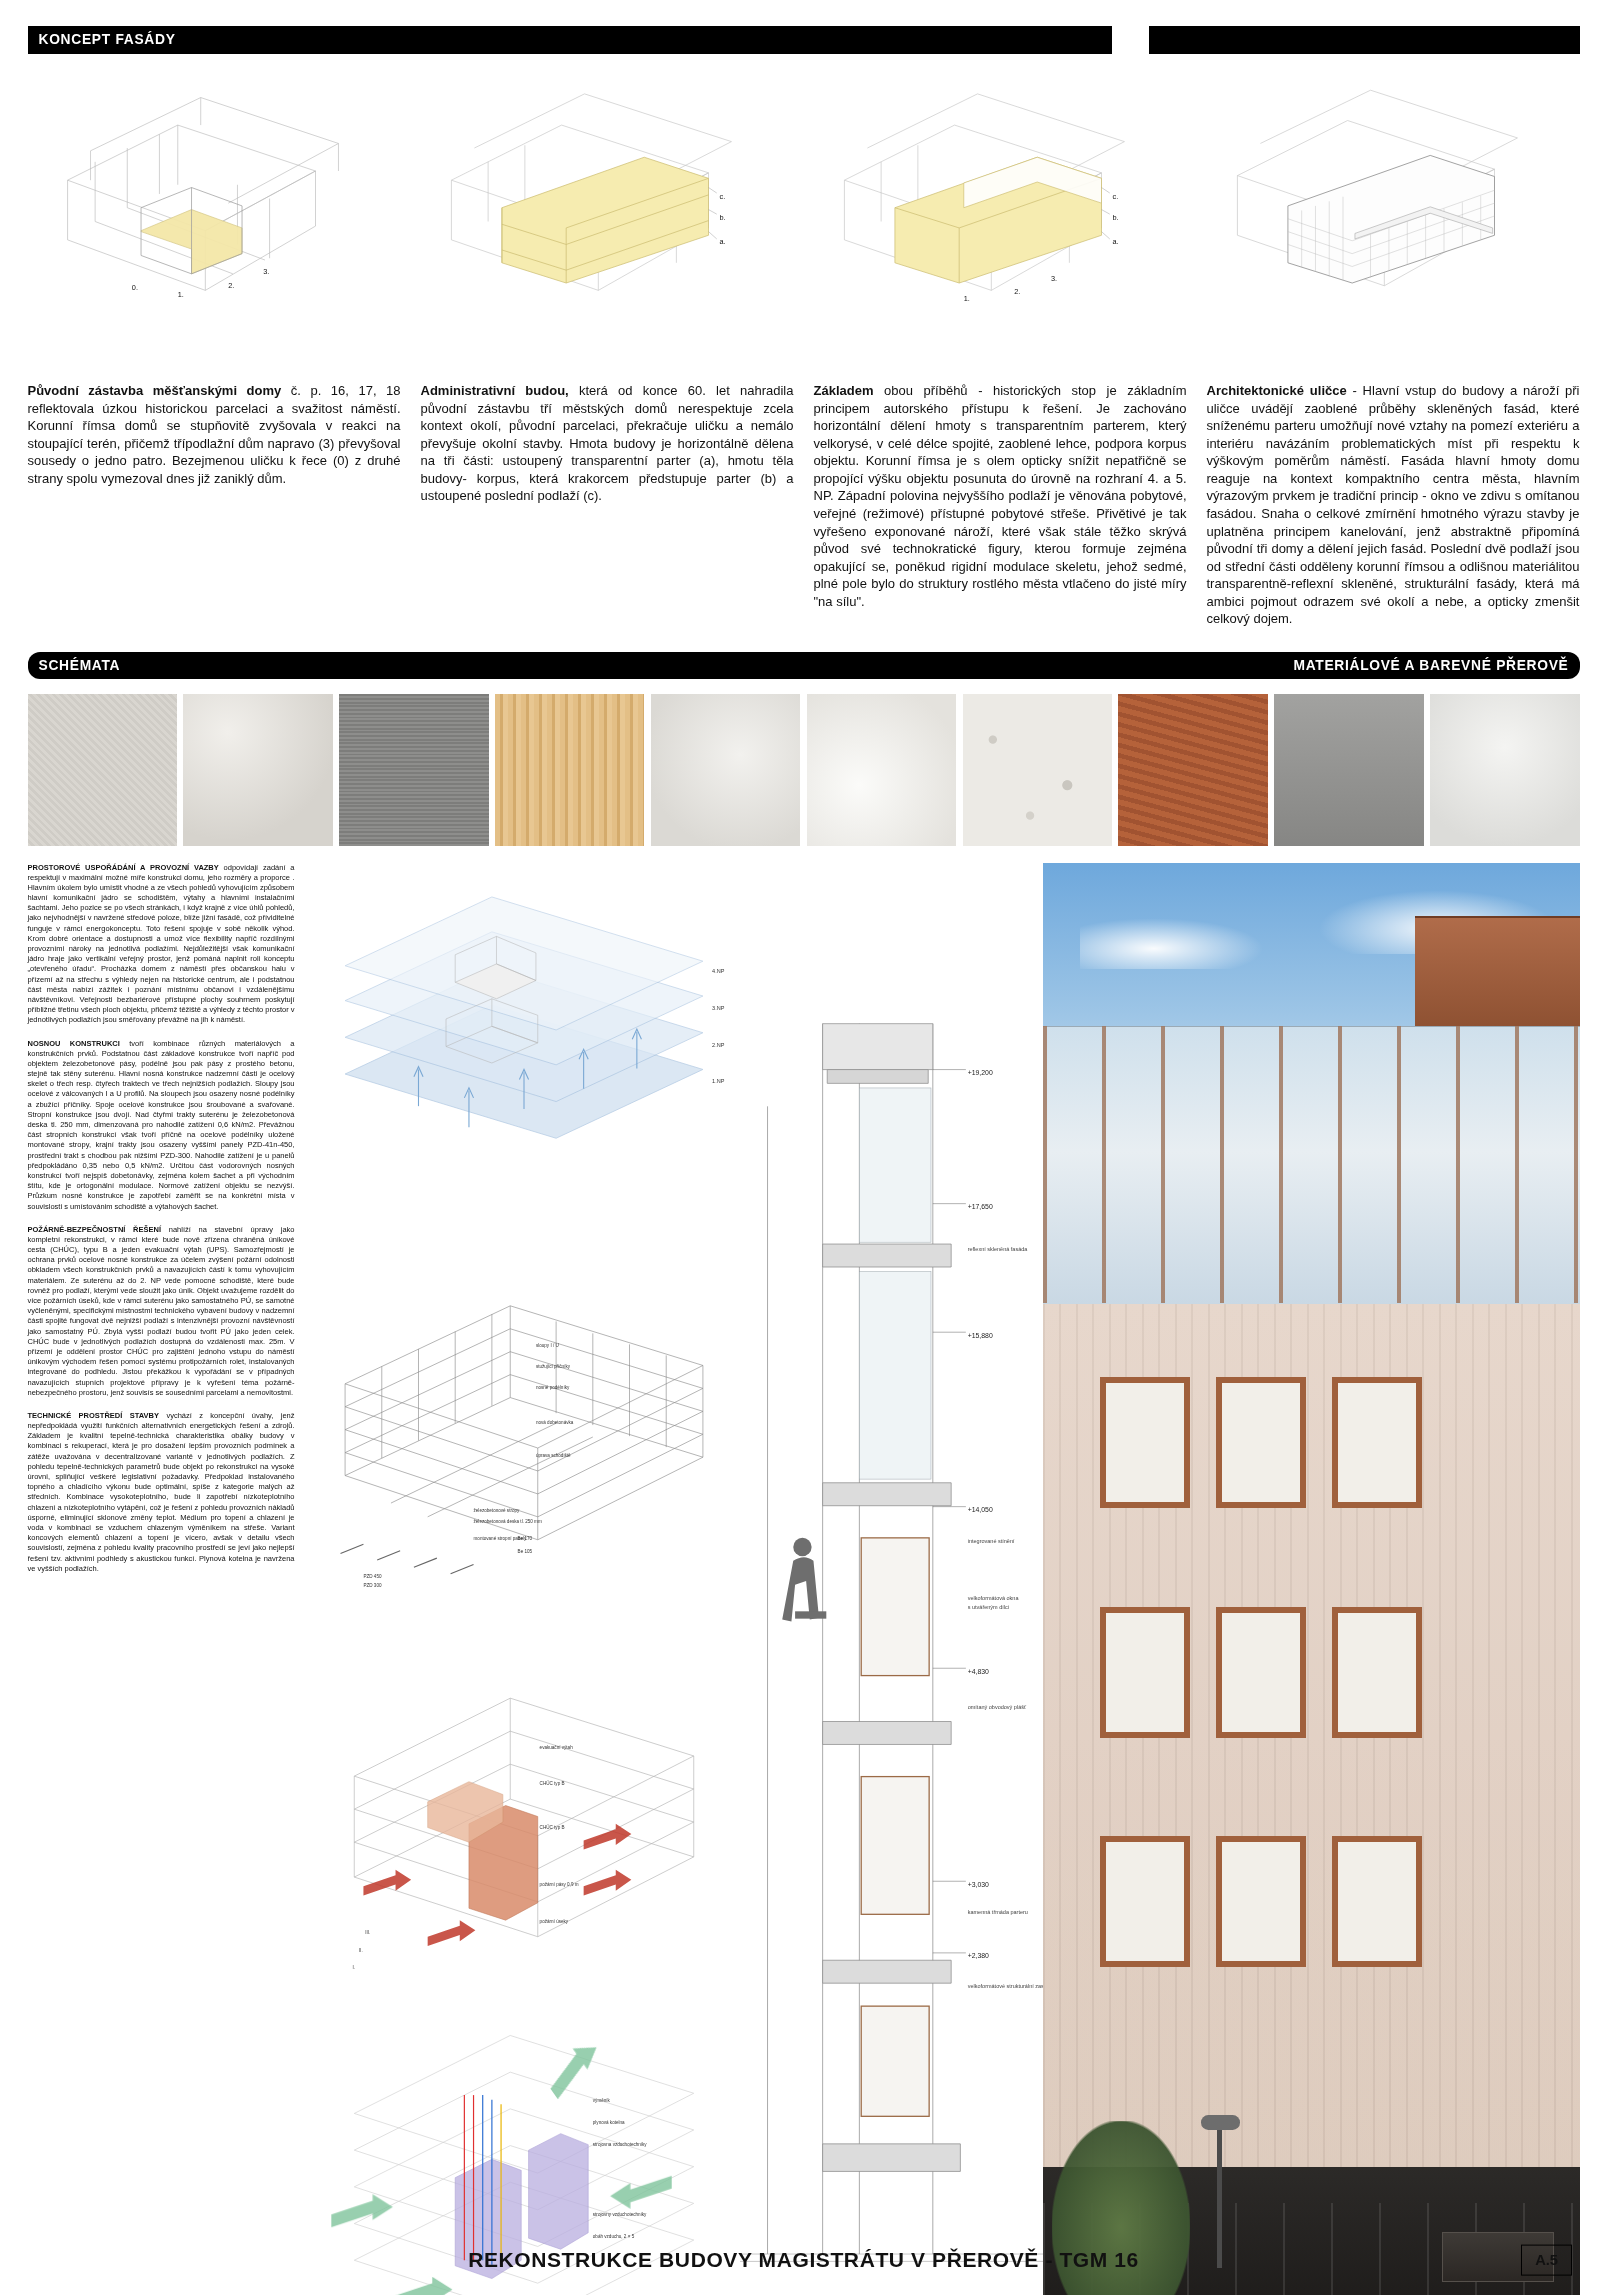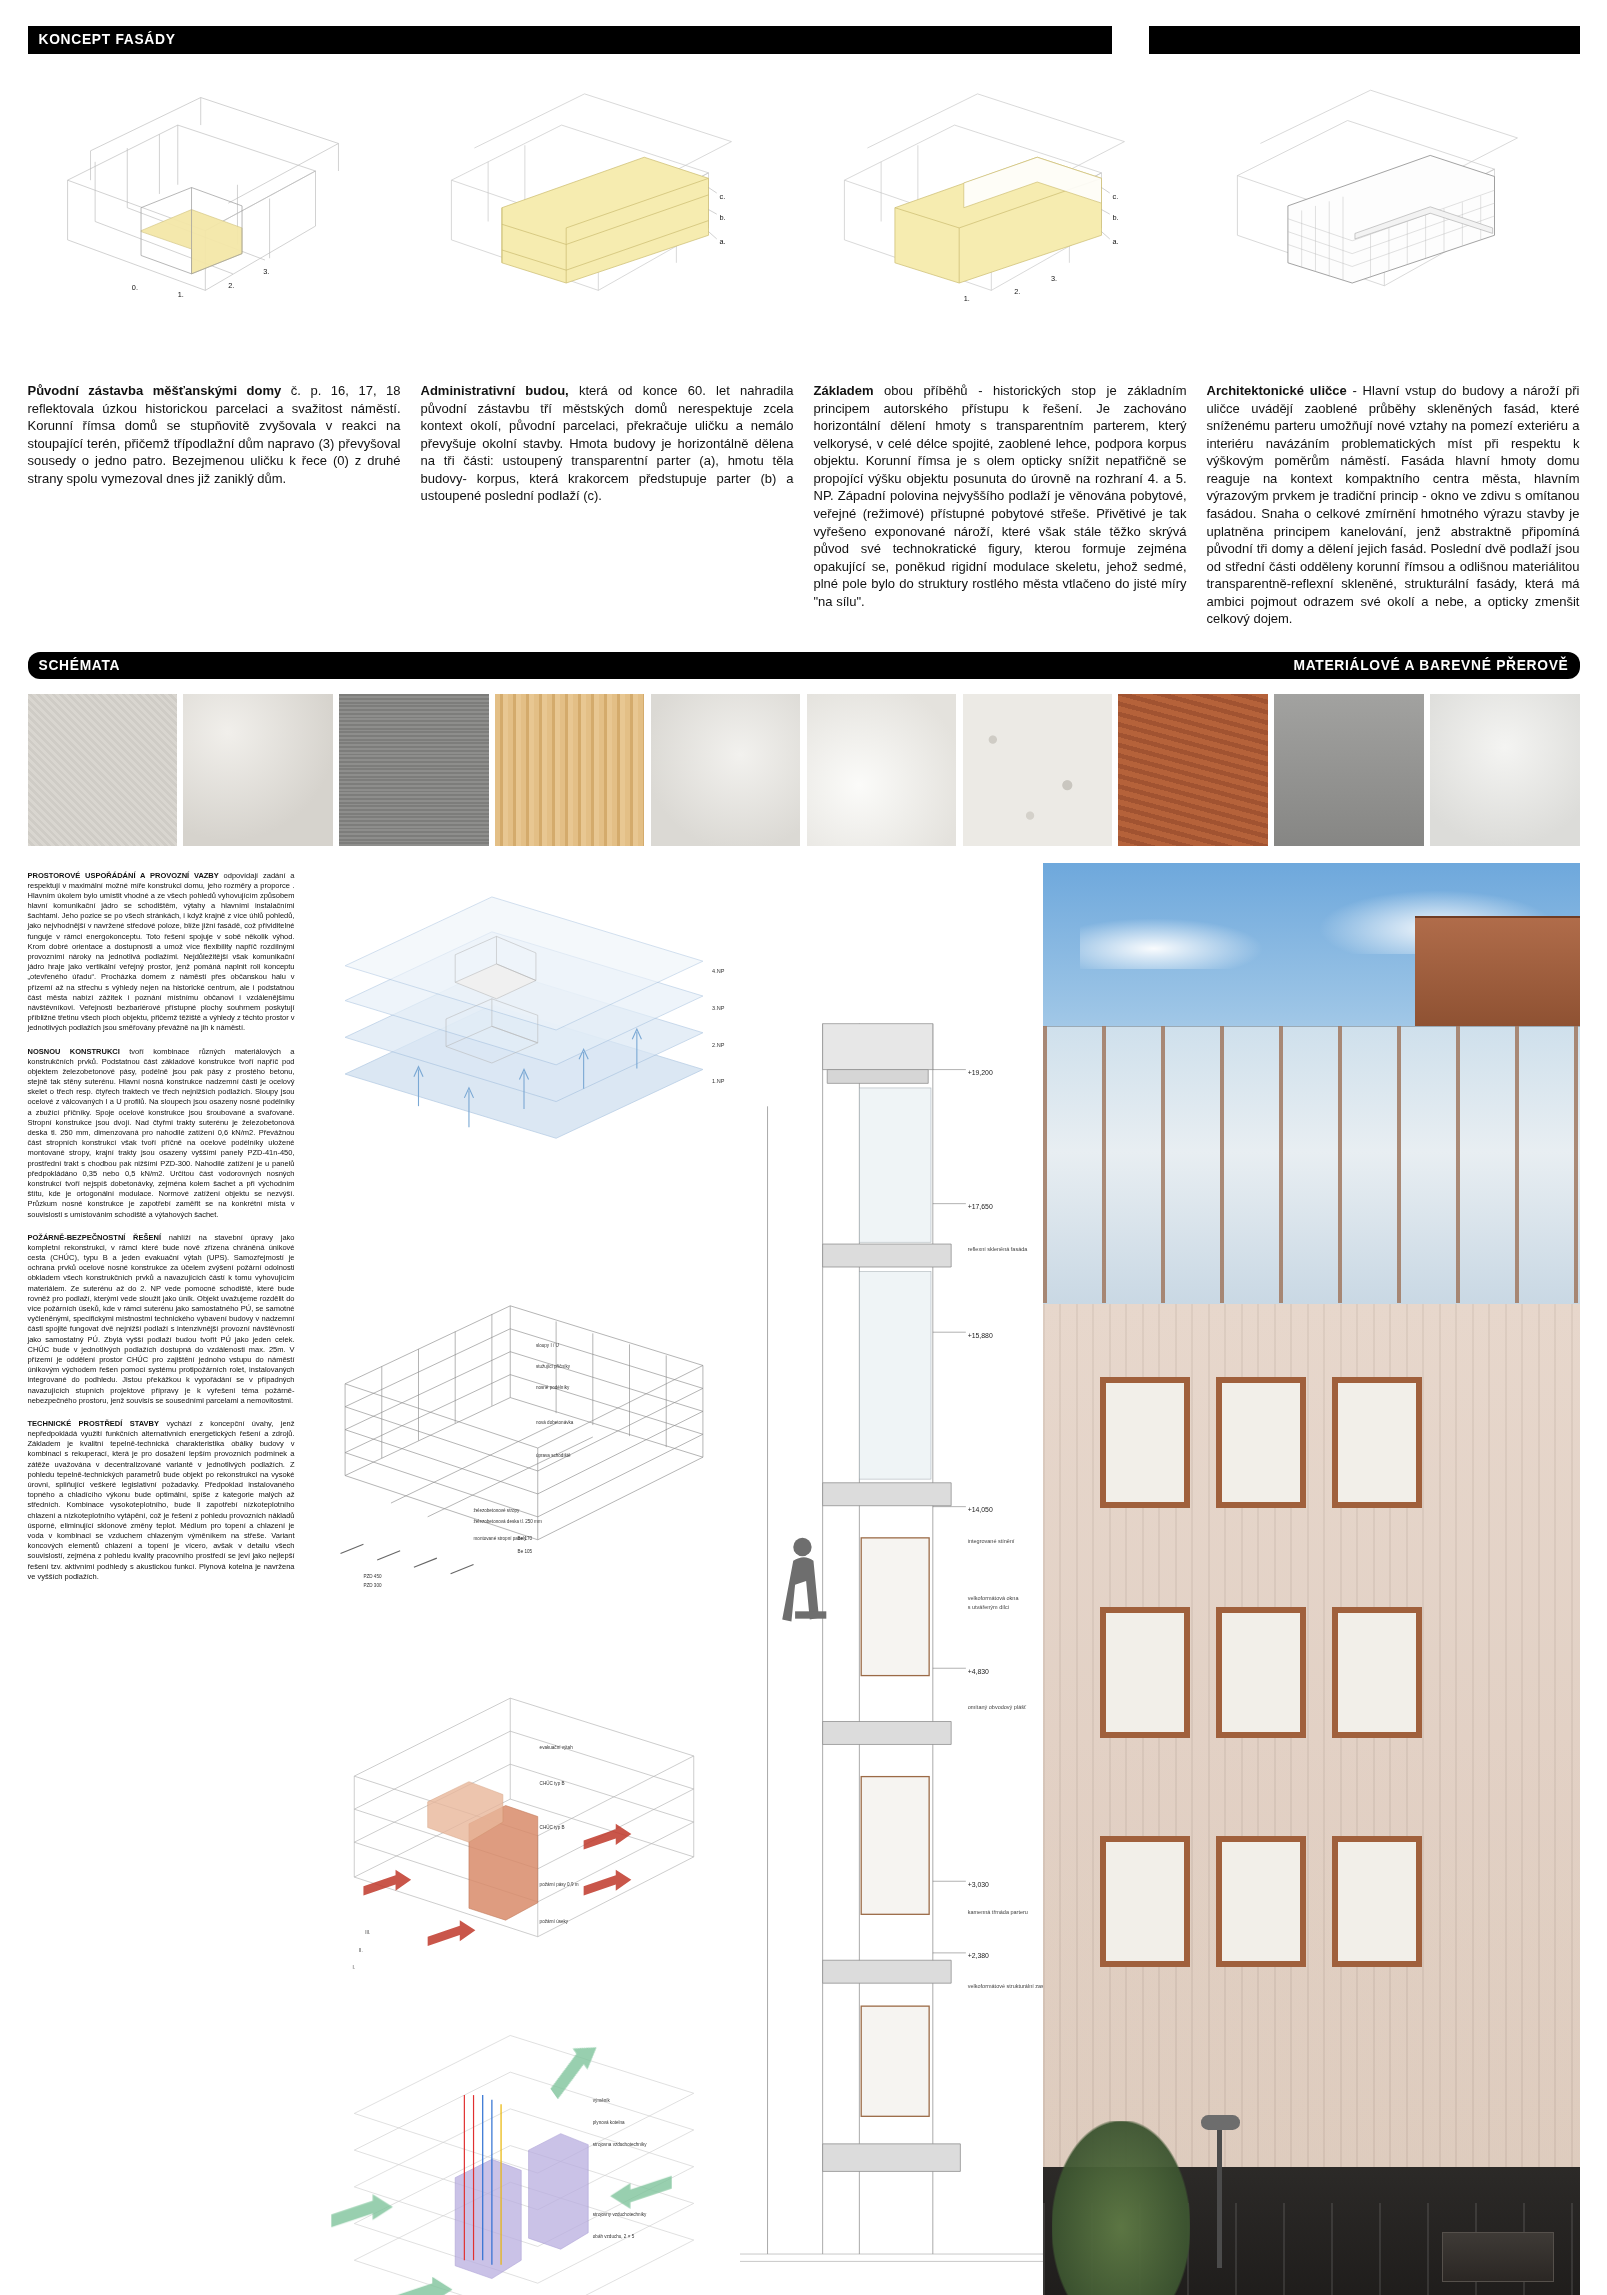--- a/index.html
+++ b/index.html
@@ -53,21 +53,21 @@
     flex:1;height:152px;border:0;position:relative;overflow:hidden;
   }
 
   
   .body{display:flex;margin-top:16.5px;gap:0;}
   .colText{
     flex:0 0 280px;
     font-size:7.5px;line-height:1.36;text-align:justify;
     padding-right:13px;box-sizing:border-box;
   }
-  .para{margin:8px 0 13px 0;}
+  .para{margin:0 0 13px 0;}
   .colDiag{flex:0 0 432px;position:relative;}
   .colSect{flex:0 0 303px;position:relative;}
   .colPhoto{flex:1;position:relative;}
 
   .diagbox{width:100%;height:367px;position:relative;margin-bottom:7.3px;}
 
   
   .footer{
     position:absolute;left:0;right:0;bottom:24px;
     display:flex;align-items:center;justify-content:center;
@@ -591,15 +591,19 @@
         <div style="position:absolute;left:174px;bottom:110px;width:5.5px;height:147px;background:#4b4b4b;"></div>
         <div style="position:absolute;left:158px;bottom:248px;width:39px;height:14.7px;border-radius:7.3px;background:#6d6d6d;"></div>
 
         <div style="position:absolute;left:9.2px;bottom:64px;width:138px;height:193px;
           background:radial-gradient(ellipse at 50% 55%,#5f7a45,#3c5430 70%,rgba(60,84,48,0) 72%);opacity:.95;"></div>
         <div style="position:absolute;left:70px;bottom:18.4px;width:9.2px;height:64px;background:#4a3a2c;"></div>
       </div>
     </div>
   </div>
 
+  <div class="footer">
+    <div class="ftitle">REKONSTRUKCE BUDOVY MAGISTRÁTU V PŘEROVĚ - TGM 16</div>
+    <div class="fcode">A.5</div>
+  </div>
 
 </div>
 
 
 </body></html>

